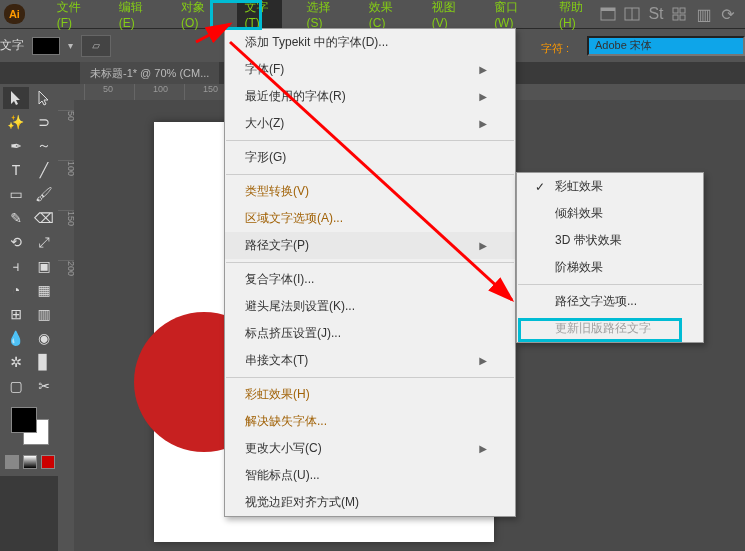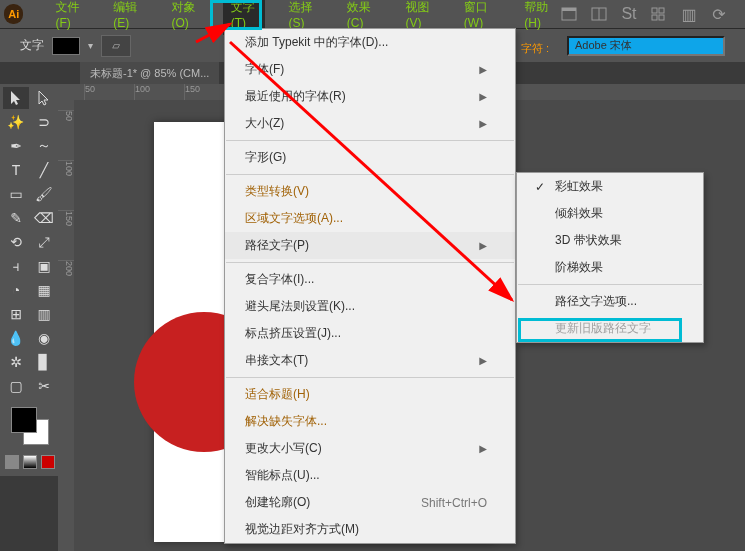--- a/index.html
+++ b/index.html
@@ -3,25 +3,25 @@
 <meta charset="utf-8">
 <style>
 * { margin: 0; padding: 0; box-sizing: border-box; font-family: "Microsoft YaHei", sans-serif; }
 body { background: #3a3a3a; width: 745px; height: 551px; overflow: hidden; position: relative; }
 
 
 .menubar { height: 28px; background: #535353; display: flex; align-items: center; padding-left: 4px; }
 .ai-logo { width: 24px; height: 20px; background: #3a2410; color: #ff9a00; font-weight: bold; font-size: 11px; display: flex; align-items: center; justify-content: center; margin-right: 8px; border-radius: 9px; }
 .menubar-item { color: #84cc16; font-size: 12px; padding: 5px 8px; cursor: pointer; margin-left: 16px; }
 .menubar-item.active { background: #2a2a2a; }
-.menubar-icons { margin-left: auto; display: flex; gap: 10px; padding-right: 16px; }
+.menubar-icons { margin-left: auto; display: flex; gap: 4px; padding-right: 7px; }
 .mb-icon { width: 20px; height: 18px; display: flex; align-items: center; justify-content: center; color: #999; }
 
 
-.controlbar { height: 34px; background: #535353; border-top: 1px solid #2a2a2a; display: flex; align-items: center; padding: 0 20px; gap: 8px; }
+.controlbar { height: 34px; background: #535353; border-top: 1px solid #2a2a2a; display: flex; align-items: center; padding: 0 0; gap: 8px; }
 .ctrl-label { color: #ddd; font-size: 12px; }
 .color-swatch { width: 28px; height: 18px; background: #000; border: 1px solid #777; }
 .ctrl-box { width: 30px; height: 22px; background: #444; border: 1px solid #666; display: flex; align-items: center; justify-content: center; color: #bbb; font-size: 10px; }
 .font-btn { margin-left: auto; display: flex; align-items: flex-end; gap: 18px; }
 .font-select { background: #0ea5e9; color: #333; font-size: 11px; padding: 2px 6px; height: 20px; }
 
 
 .tabbar { height: 22px; background: #3a3a3a; display: flex; align-items: center; padding-left: 80px; }
 .tab { color: #bbb; font-size: 11px; padding: 4px 10px; background: #4a4a4a; }
 
@@ -31,21 +31,21 @@
 .tool.active { background: #3a3a3a; }
 .color-panel { grid-column: 1/3; margin-top: 4px; }
 .color-fg-bg { width: 38px; height: 38px; position: relative; margin: 4px auto; }
 .cfg { position: absolute; width: 26px; height: 26px; background: #000; border: 1px solid #888; top: 0; left: 0; }
 .cbg { position: absolute; width: 26px; height: 26px; background: #fff; border: 1px solid #888; bottom: 0; right: 0; }
 .mode-row { grid-column: 1/3; display: flex; justify-content: space-around; padding: 4px 0; }
 .mode-sw { width: 14px; height: 14px; border: 1px solid #888; }
 
 
 .ruler-h { position: absolute; left: 58px; top: 84px; right: 0; height: 16px; background: #535353; color: #999; font-size: 9px; display: flex; }
-.ruler-tick { width: 50px; text-align: left; padding-left: 0; border-left: 1px solid #666; }
+.ruler-tick { width: 50px; text-align: left; padding-left: 18px; border-left: 1px solid #666; }
 .ruler-v { position: absolute; left: 58px; top: 100px; width: 16px; bottom: 0; background: #535353; color: #999; font-size: 9px; display: flex; flex-direction: column; }
 .ruler-v .ruler-tick { height: 50px; width: 16px; writing-mode: vertical-rl; border-top: 1px solid #666; border-left: none; }
 
 .canvas-area { position: absolute; left: 74px; top: 100px; right: 0; bottom: 0; background: #4a4a4a; }
 .artboard { position: absolute; left: 80px; top: 22px; width: 340px; height: 420px; background: #fff; box-shadow: 0 0 8px rgba(0,0,0,.4); }
 .red-circle { position: absolute; left: -20px; top: 190px; width: 140px; height: 140px; border-radius: 50%; background: #c72020; }
 .path-line { position: absolute; left: 0; top: 260px; width: 100%; height: 1px; background: #8a0000; }
 
 
 .menu { position: absolute; top: 28px; left: 224px; width: 292px; background: #f0f0f0; border: 1px solid #999; box-shadow: 2px 3px 6px rgba(0,0,0,.3); font-size: 12px; }
@@ -113,21 +113,21 @@
   <div class="color-swatch"></div>
   <span style="color:#bbb;font-size:10px">▾</span>
   <div class="ctrl-box">▱</div>
   <div class="font-btn">
     <span style="color:#ff9a00;font-size:11px">字符 :</span>
     <input class="font-select" value="Adobe 宋体" style="">
   </div>
 </div>
 
 <div class="tabbar">
-  <div class="tab">未标题-1* @ 85% (CM...</div>
+  <div class="tab">未标题-1* @ 70% (CM...</div>
 </div>
 
 <div class="toolbox">
   <div class="tool active">
       <svg width="12" height="16">
         <path d="M1 1 L1 14 L4 11 L6 15 L8 14 L6 10 L10 10 Z" fill="#ddd"></path>
       </svg>
     </div>
   <div class="tool">
       <svg width="12" height="16">
@@ -238,35 +238,31 @@
     </div>
     <div class="menu-item">
       <span>标点挤压设置(J)...</span>
     </div>
     <div class="menu-item">
       <span>串接文本(T)</span>
       <span class="menu-arrow">▶</span>
     </div>
     <div class="menu-sep"></div>
     <div class="menu-item disabled">
-      <span>适合标题(H)</span>
+      <span>彩虹效果(H)</span>
     </div>
     <div class="menu-item disabled">
       <span>解决缺失字体...</span>
     </div>
     <div class="menu-item">
       <span>更改大小写(C)</span>
       <span class="menu-arrow">▶</span>
     </div>
     <div class="menu-item">
       <span>智能标点(U)...</span>
-    </div>
-    <div class="menu-item">
-      <span>创建轮廓(O)</span>
-      <span style="color: rgb(119, 119, 119);">Shift+Ctrl+O</span>
     </div>
     <div class="menu-item">
       <span>视觉边距对齐方式(M)</span>
     </div>
   </div>
 
 <div class="submenu" id="submenu">
     <div class="sub-item">
       <span class="check">✓</span>
       <span class="lbl">彩虹效果</span>

